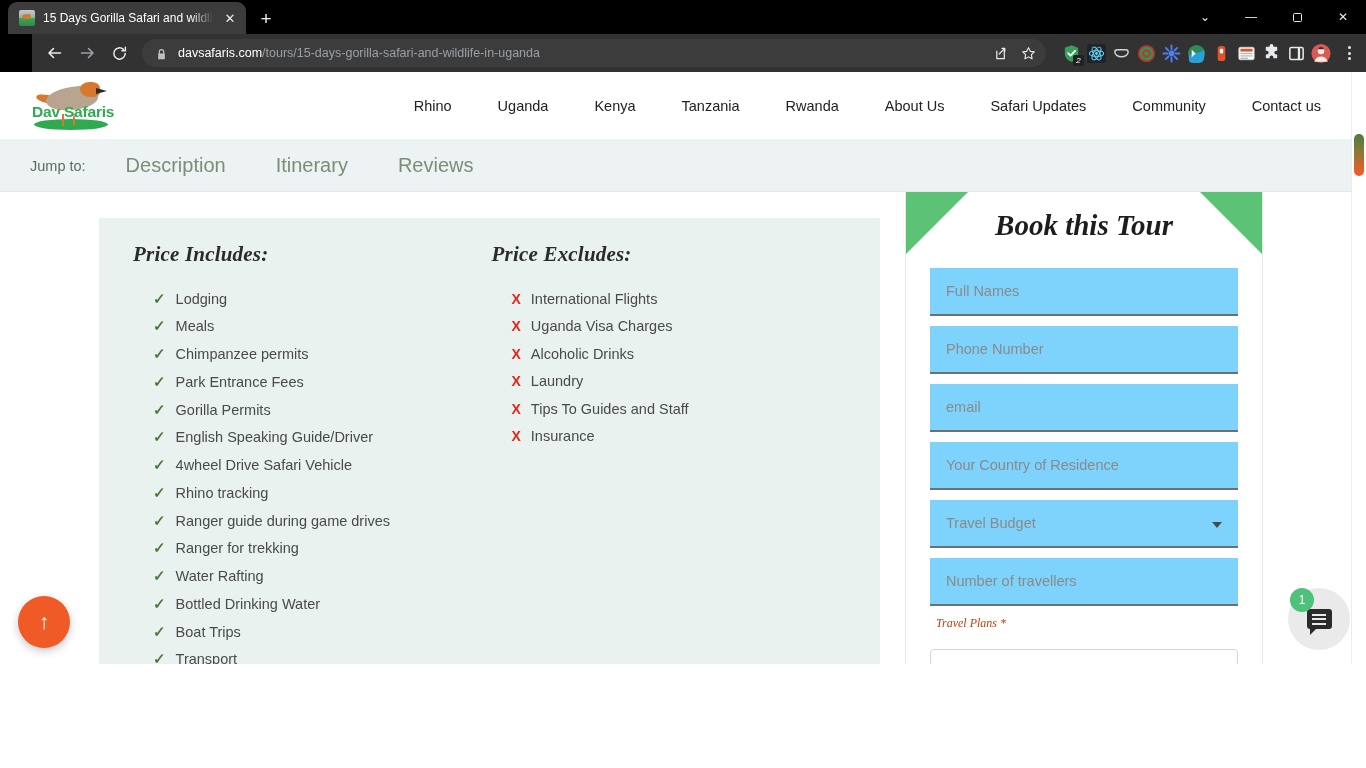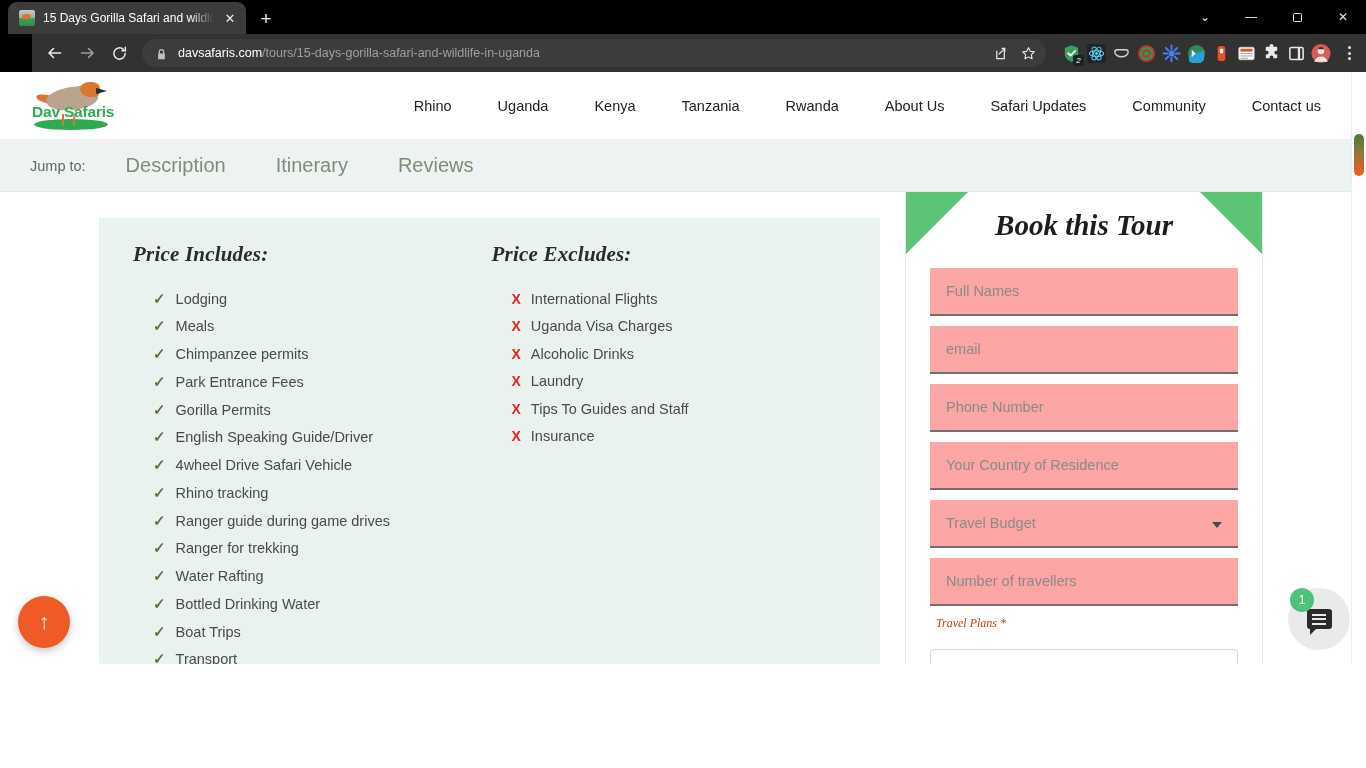--- a/index.html
+++ b/index.html
@@ -192,21 +192,21 @@
   }
   .corner-l, .corner-r { position: absolute; top: 0; width: 0; height: 0; }
   .corner-l { left: 0; border-top: 62px solid #5cc376; border-right: 62px solid transparent; }
   .corner-r { right: 0; border-top: 62px solid #5cc376; border-left: 62px solid transparent; }
   .book-title {
     font-family: "Liberation Serif", serif; font-style: italic; font-weight: bold;
     font-size: 29px; color: #1d1d1d; position: relative; z-index: 2;
   }
   .book-body { padding: 10px 24px 0 24px; }
   .fld {
-    width: 100%; height: 48px; background: #fca5a5; border: none;
+    width: 100%; height: 48px; background: #7dd3fc; border: none;
     border-bottom: 2px solid #6f6f6f; padding: 16px 16px; font-size: 14.5px;
     color: #545454; font-family: "Liberation Sans", sans-serif;
     margin-bottom: 10px; display: flex; align-items: center;
   }
   .fld::placeholder { color: #8a8a8a; }
   .fld-select { position: relative; }
   .plans-label {
     font-family: "Liberation Serif", serif; font-style: italic; font-size: 12px;
     color: #c2410c; margin: 6px 0 18px 6px;
   }
@@ -566,22 +566,22 @@
     <div class="col-side">
       <div class="book-panel">
         <div class="book-head">
           <span class="corner-l"></span>
           <span class="corner-r"></span>
           <span class="book-title">Book this Tour</span>
         </div>
 
         <div class="book-body">
           <input class="fld" type="text" placeholder="Full Names" style="">
+          <input class="fld" type="text" placeholder="Phone Number" style="">
           <input class="fld" type="text" placeholder="email" style="">
-          <input class="fld" type="text" placeholder="Phone Number" style="">
           <input class="fld" type="text" placeholder="Your Country of Residence" style="">
 
           <div style="position:relative">
             <input class="fld fld-select" type="text" placeholder="Travel Budget" style="">
             <span class="caret" style="position:absolute;right:16px;top:22px;width:0;height:0;border-left:5px solid transparent;border-right:5px solid transparent;border-top:6px solid #4a4a4a"></span>
           </div>
 
           <input class="fld" type="text" placeholder="Number of travellers" style="">
 
           <div class="plans-label">Travel Plans *</div>

